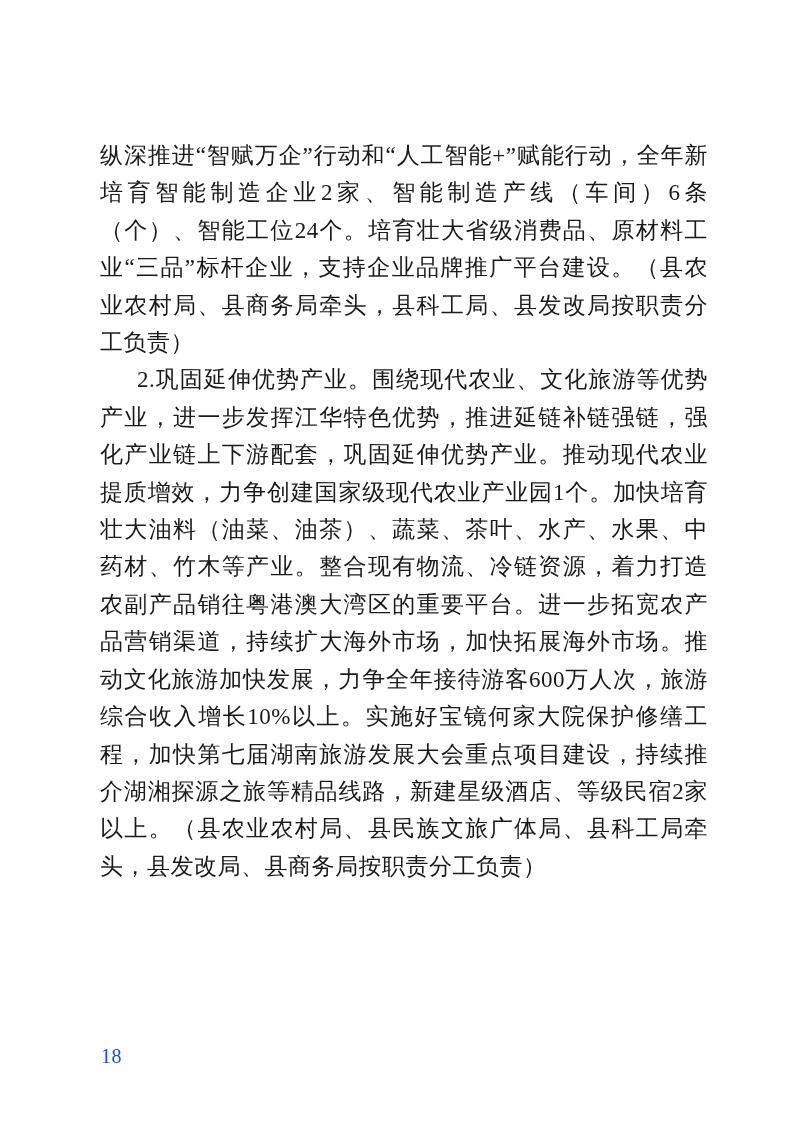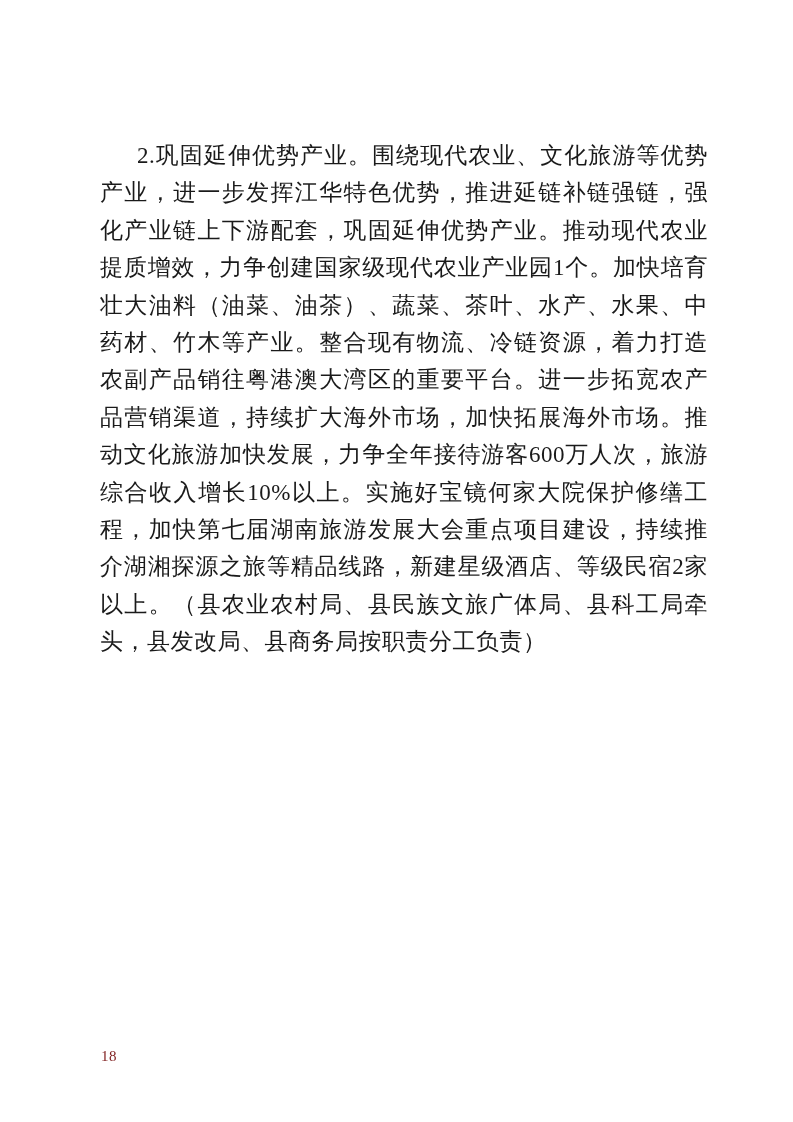--- a/index.html
+++ b/index.html
@@ -35,34 +35,35 @@
   .para.indented {
     text-indent: 37px;
   }
   .para .lead {
     font-weight: 400;
   }
   .page-number {
     position: absolute;
     left: 101px;
     top: 1044px;
-    color: #7f1d1d;
-    font-size: 15px;
+    color: #1d4ed8;
+    font-size: 20px;
     line-height: 24px;
     letter-spacing: 0.5px;
     text-align: center;
   }
 </style>
 </head>
 <body>
 
 <div class="page">
 
   <div class="text-block">
 
+    <p class="para"><span class="lead"></span><span>纵深推进“智赋万企”行动和“人工智能+”赋能行动，全年新培育智能制造企业2家、智能制造产线（车间）6条（个）、智能工位24个。培育壮大省级消费品、原材料工业“三品”标杆企业，支持企业品牌推广平台建设。（县农业农村局、县商务局牵头，县科工局、县发改局按职责分工负责）</span></p>
 
     <p class="para indented"><span class="lead">2.巩固延伸优势产业。</span><span>围绕现代农业、文化旅游等优势产业，进一步发挥江华特色优势，推进延链补链强链，强化产业链上下游配套，巩固延伸优势产业。推动现代农业提质增效，力争创建国家级现代农业产业园1个。加快培育壮大油料（油菜、油茶）、蔬菜、茶叶、水产、水果、中药材、竹木等产业。整合现有物流、冷链资源，着力打造农副产品销往粤港澳大湾区的重要平台。进一步拓宽农产品营销渠道，持续扩大海外市场，加快拓展海外市场。推动文化旅游加快发展，力争全年接待游客600万人次，旅游综合收入增长10%以上。实施好宝镜何家大院保护修缮工程，加快第七届湖南旅游发展大会重点项目建设，持续推介湖湘探源之旅等精品线路，新建星级酒店、等级民宿2家以上。（县农业农村局、县民族文旅广体局、县科工局牵头，县发改局、县商务局按职责分工负责）</span></p>
 
 
   </div>
 
   <div class="page-number">18</div>
 
 </div>
 

